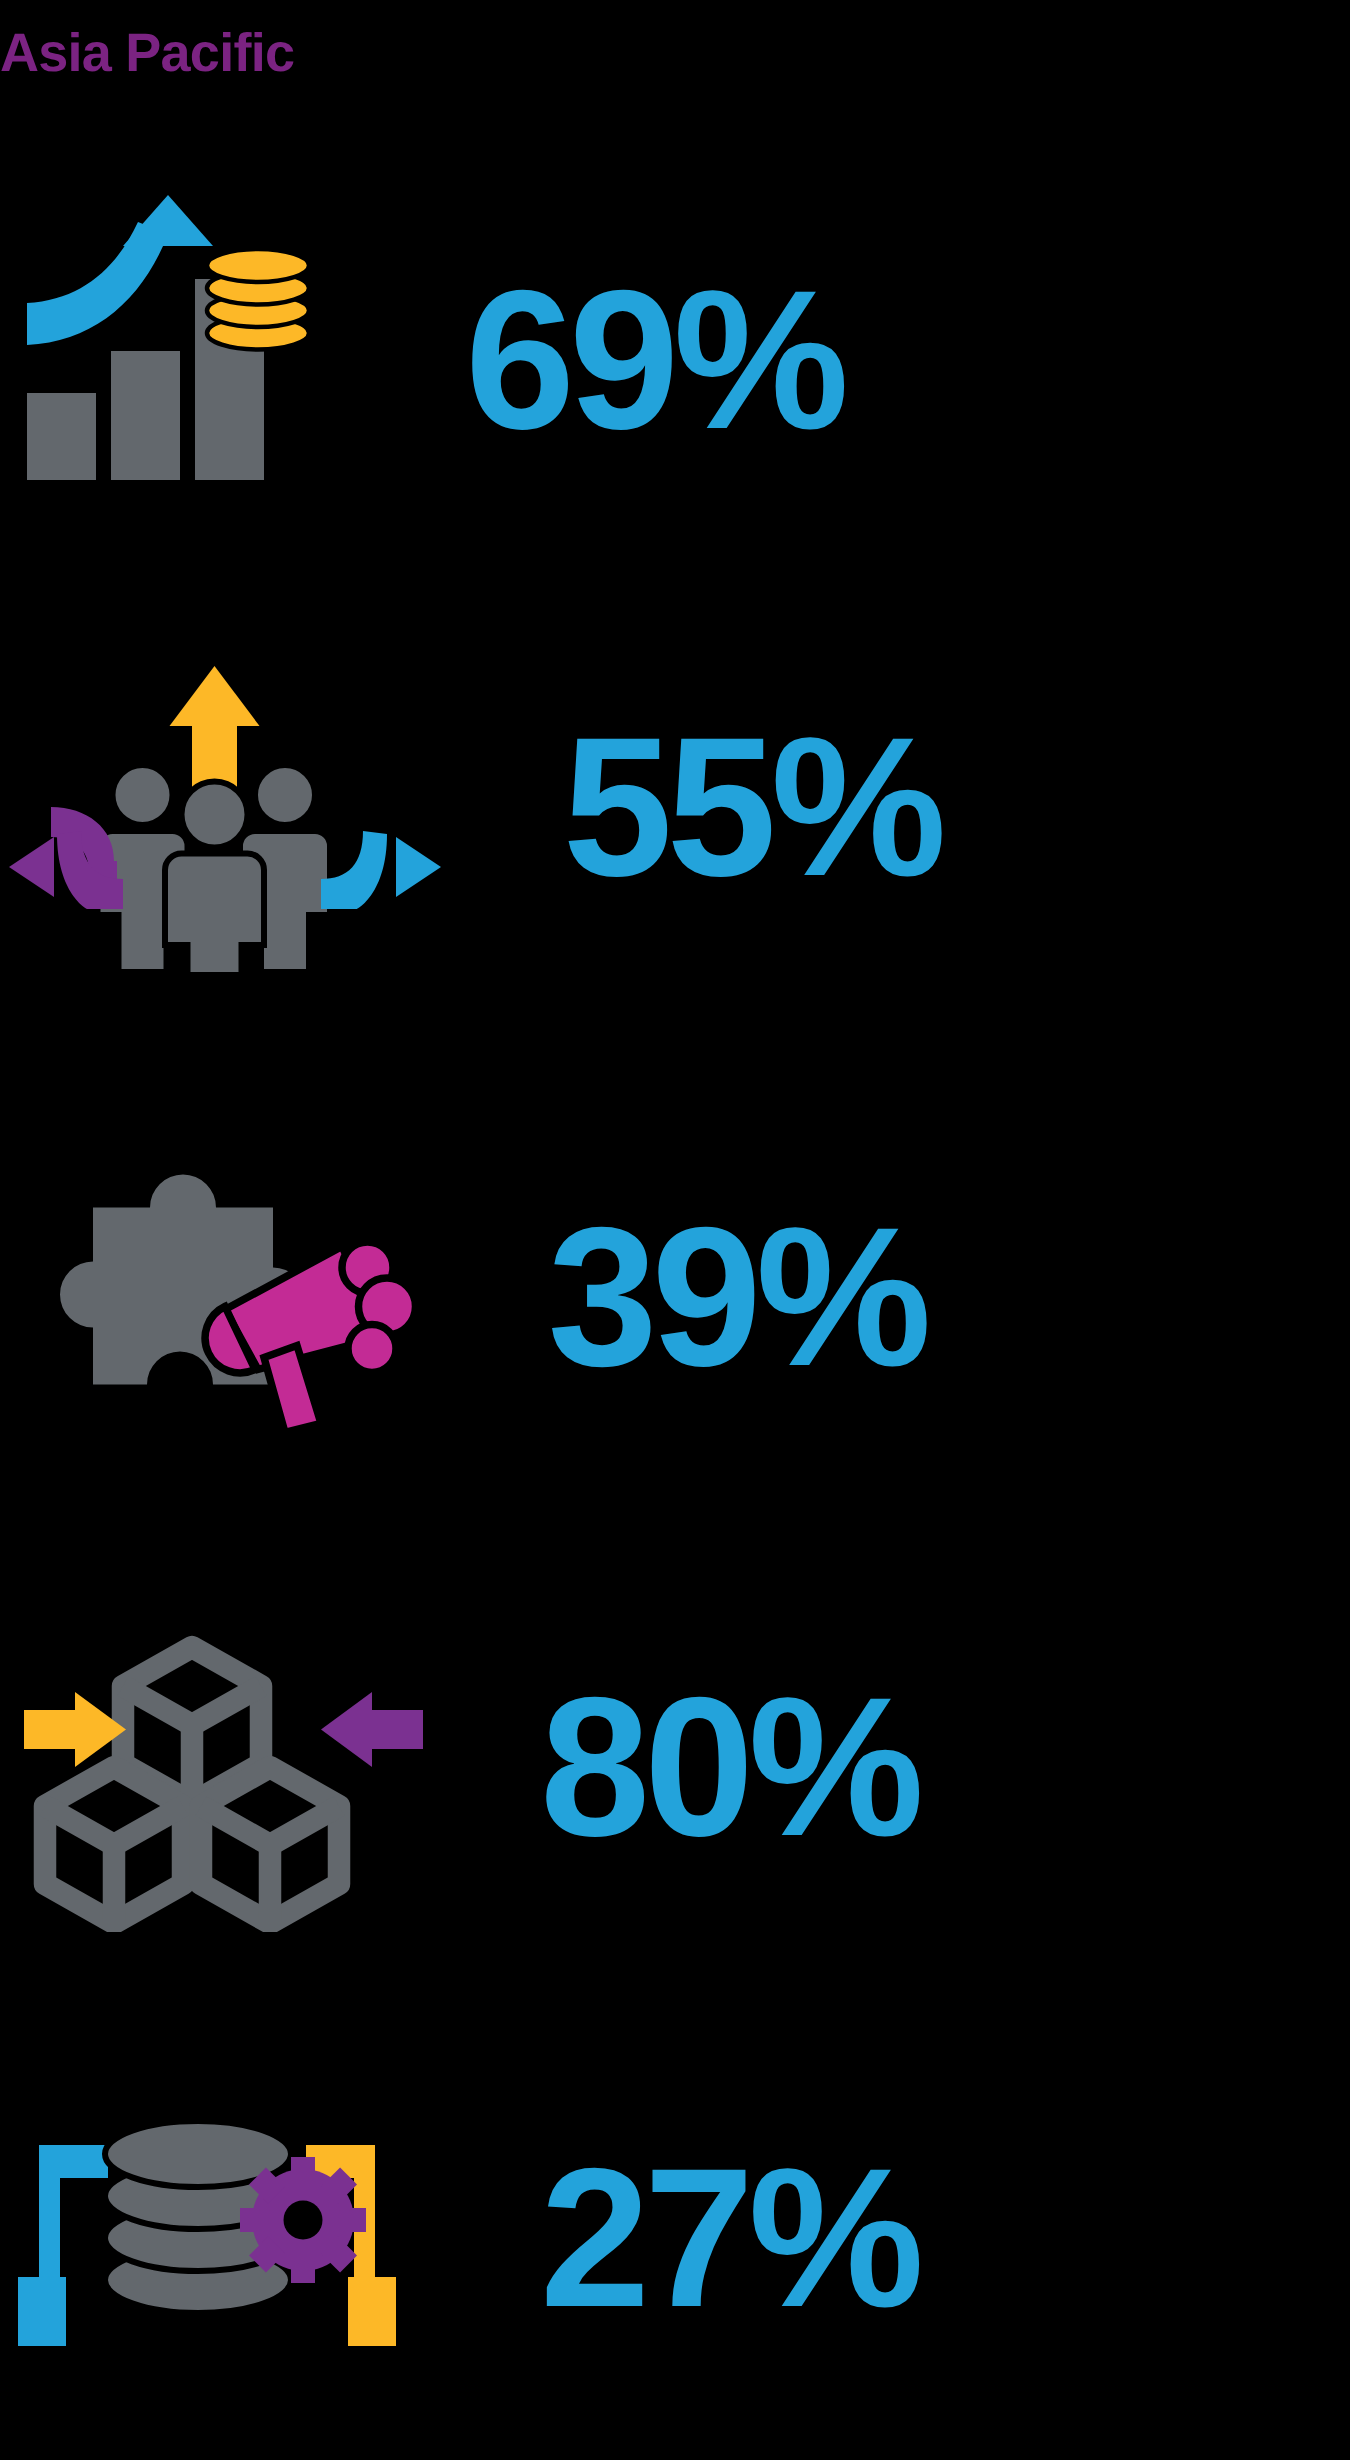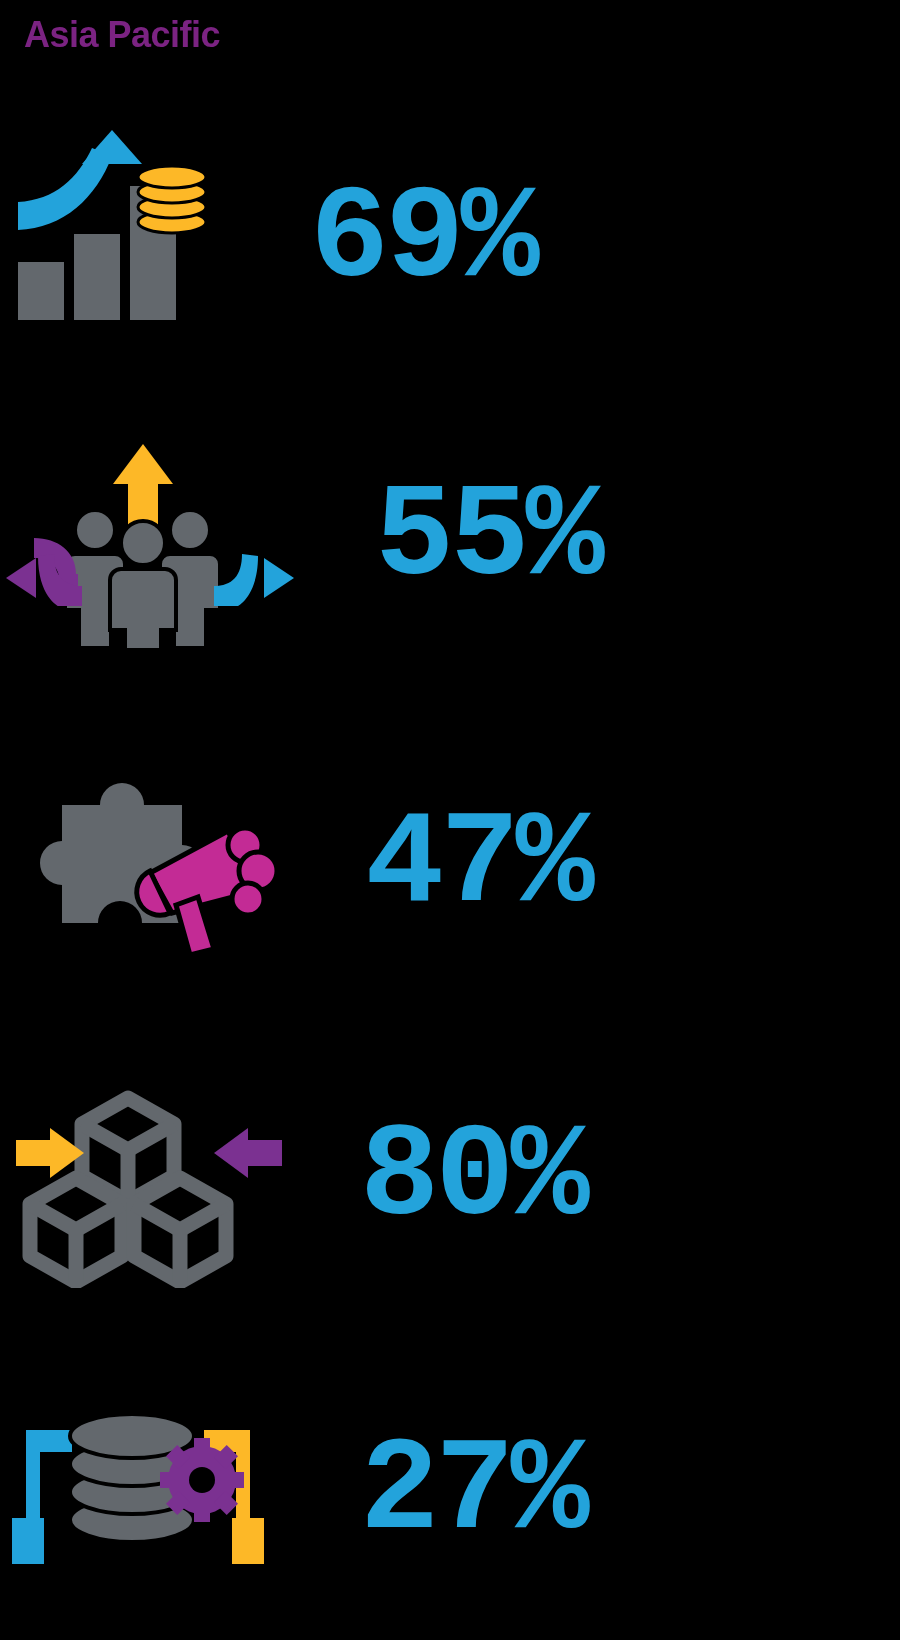--- a/index.html
+++ b/index.html
@@ -11,36 +11,35 @@
     width: 900px;
     height: 1640px;
     position: relative;
     overflow: hidden;
     font-family: "Liberation Sans", sans-serif;
     -webkit-font-smoothing: antialiased;
   }
 
   #page-title {
     position: absolute;
-    left: 24px;
+    left: 0;
     top: 14px;
     font-size: 36px;
     font-weight: bold;
     letter-spacing: -0.5px;
     color: #7B2382;
     white-space: nowrap;
   }
 
   .stat-row {
     position: absolute;
     left: 0;
     width: 744px;
     display: flex;
     align-items: center;
-    font-family: Liberation Mono, monospace;
   }
   .icon-cell {
     width: 300px;
     height: 220px;
     position: relative;
     flex: 0 0 300px;
   }
   .icon-cell svg { display: block; }
   .value-cell {
     font-size: 132px;
@@ -131,21 +130,21 @@
       <g stroke="#000" stroke-width="5">
         <path d="M150 118 L228 76 L256 136 L172 158 Z" fill="#C32B95"></path>
         <path d="M150 116 a22 22 0 0 0 20 42 z" fill="#C32B95"></path>
         <ellipse cx="245" cy="90" rx="17" ry="17" fill="#C32B95"></ellipse>
         <ellipse cx="258" cy="116" rx="19" ry="19" fill="#C32B95"></ellipse>
         <ellipse cx="248" cy="144" rx="16" ry="16" fill="#C32B95"></ellipse>
         <path d="M176 150 l22 -8 l16 52 l-24 6 z" fill="#C32B95"></path>
       </g>
     </svg>
   </div>
-  <div class="value-cell">47%</div>
+  <div class="value-cell">39%</div>
 </div>
 
 <div class="stat-row" id="row-3">
   <div class="icon-cell">
     <svg width="300" height="220" viewBox="0 0 300 220">
       <g fill="none" stroke="#63686D" stroke-width="15" stroke-linejoin="round">
         <path d="M128 30 L174 56 L174 108 L128 134 L82 108 L82 56 Z"></path>
         <path d="M82 56 L128 82 L174 56"></path>
         <path d="M128 82 L128 134"></path>
         <path d="M76 110 L122 136 L122 188 L76 214 L30 188 L30 136 Z"></path>

